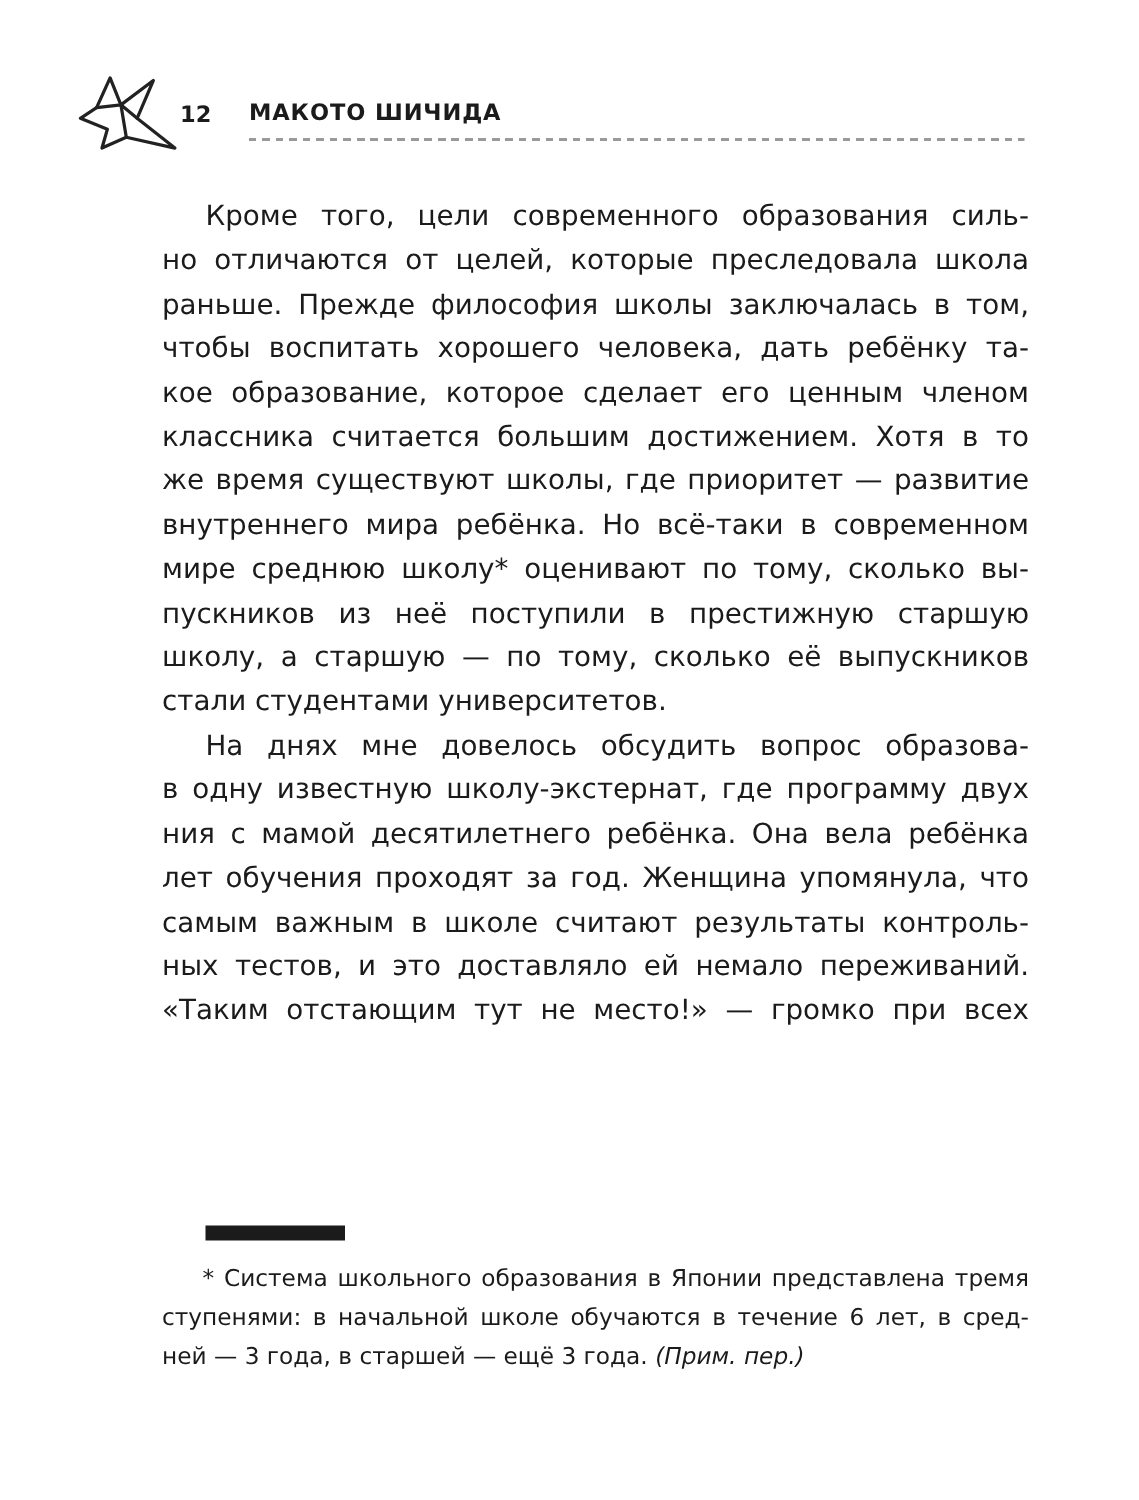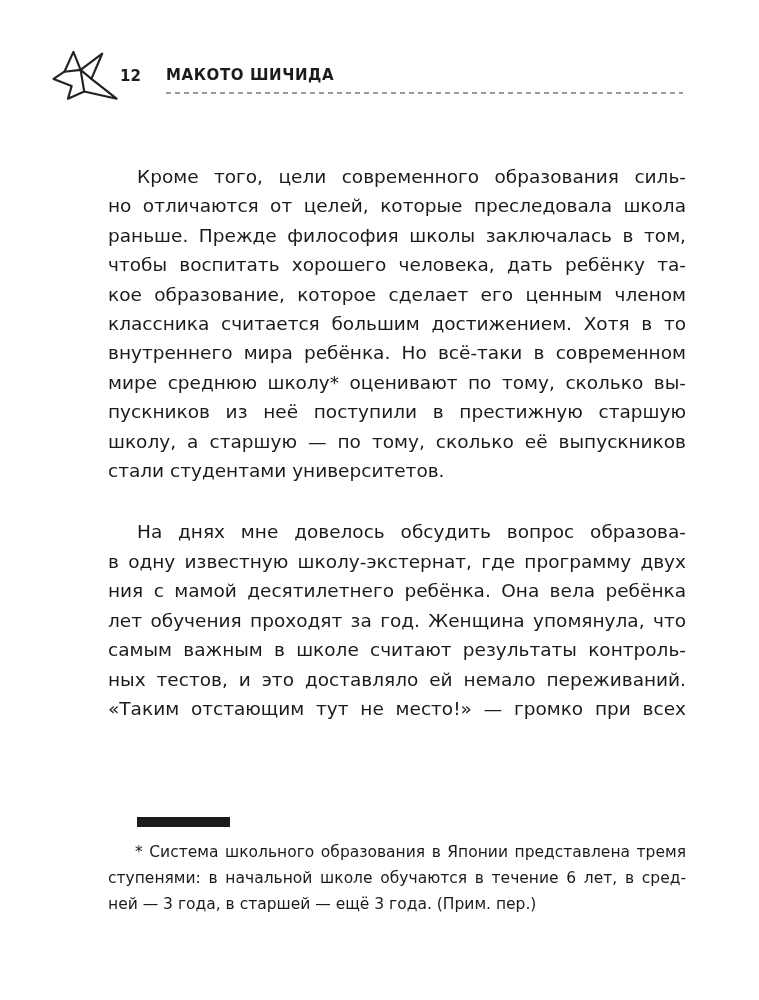--- a/index.html
+++ b/index.html
@@ -22,28 +22,28 @@
   }
   .body-text{
     position:absolute;left:108px;top:130px;width:578px;
     font-size:18.5px;line-height:29.4px;
   }
   .line{
     text-align:justify;
     text-align-last:justify;
   }
   .line.no-just{text-align-last:left;}
-  .line.indent{padding-left:29px;margin-top:32px;}
+  .line.indent{padding-left:29px;}
   .line.indent-fn{padding-left:27px;}
   .fnbar{position:absolute;left:137px;top:817px;width:93px;height:10px;background:#1b1b1b;}
   .footnote-text{
     position:absolute;left:108px;top:839px;width:578px;
     font-size:15.5px;line-height:26px;
   }
-  .italic{}
+  .italic{font-style:italic;}
 </style>
 </head>
 <body>
 
 <div class="page">
 
   <div class="logo">
     <svg viewBox="0 0 80 70" width="72" height="64">
       <g fill="none" stroke="#222222" stroke-width="2.4" stroke-linejoin="round" stroke-linecap="round">
         <path d="M4 36 L16 28 L26 6 L34 26 L58 8 L46 36 L74 58 L38 50 L20 58 L24 44 Z"></path>
@@ -60,20 +60,21 @@
     </div>
   </div>
 
   <div class="body-text">
       <div class="line indent">Кроме того, цели современного образования силь-</div>
       <div class="line">но отличаются от целей, которые преследовала школа</div>
       <div class="line">раньше. Прежде философия школы заключалась в том,</div>
       <div class="line">чтобы воспитать хорошего человека, дать ребёнку та-</div>
       <div class="line">кое образование, которое сделает его ценным членом</div>
       <div class="line">классника считается большим достижением. Хотя в то</div>
+      <div class="line">же время существуют школы, где приоритет — развитие</div>
       <div class="line">внутреннего мира ребёнка. Но всё-таки в современном</div>
       <div class="line">мире среднюю школу* оценивают по тому, сколько вы-</div>
       <div class="line">пускников из неё поступили в престижную старшую</div>
       <div class="line">школу, а старшую — по тому, сколько её выпускников</div>
       <div class="line no-just">стали студентами университетов.</div>
       <div class="line indent">На днях мне довелось обсудить вопрос образова-</div>
       <div class="line">в одну известную школу-экстернат, где программу двух</div>
       <div class="line">ния с мамой десятилетнего ребёнка. Она вела ребёнка</div>
       <div class="line">лет обучения проходят за год. Женщина упомянула, что</div>
       <div class="line">самым важным в школе считают результаты контроль-</div>

